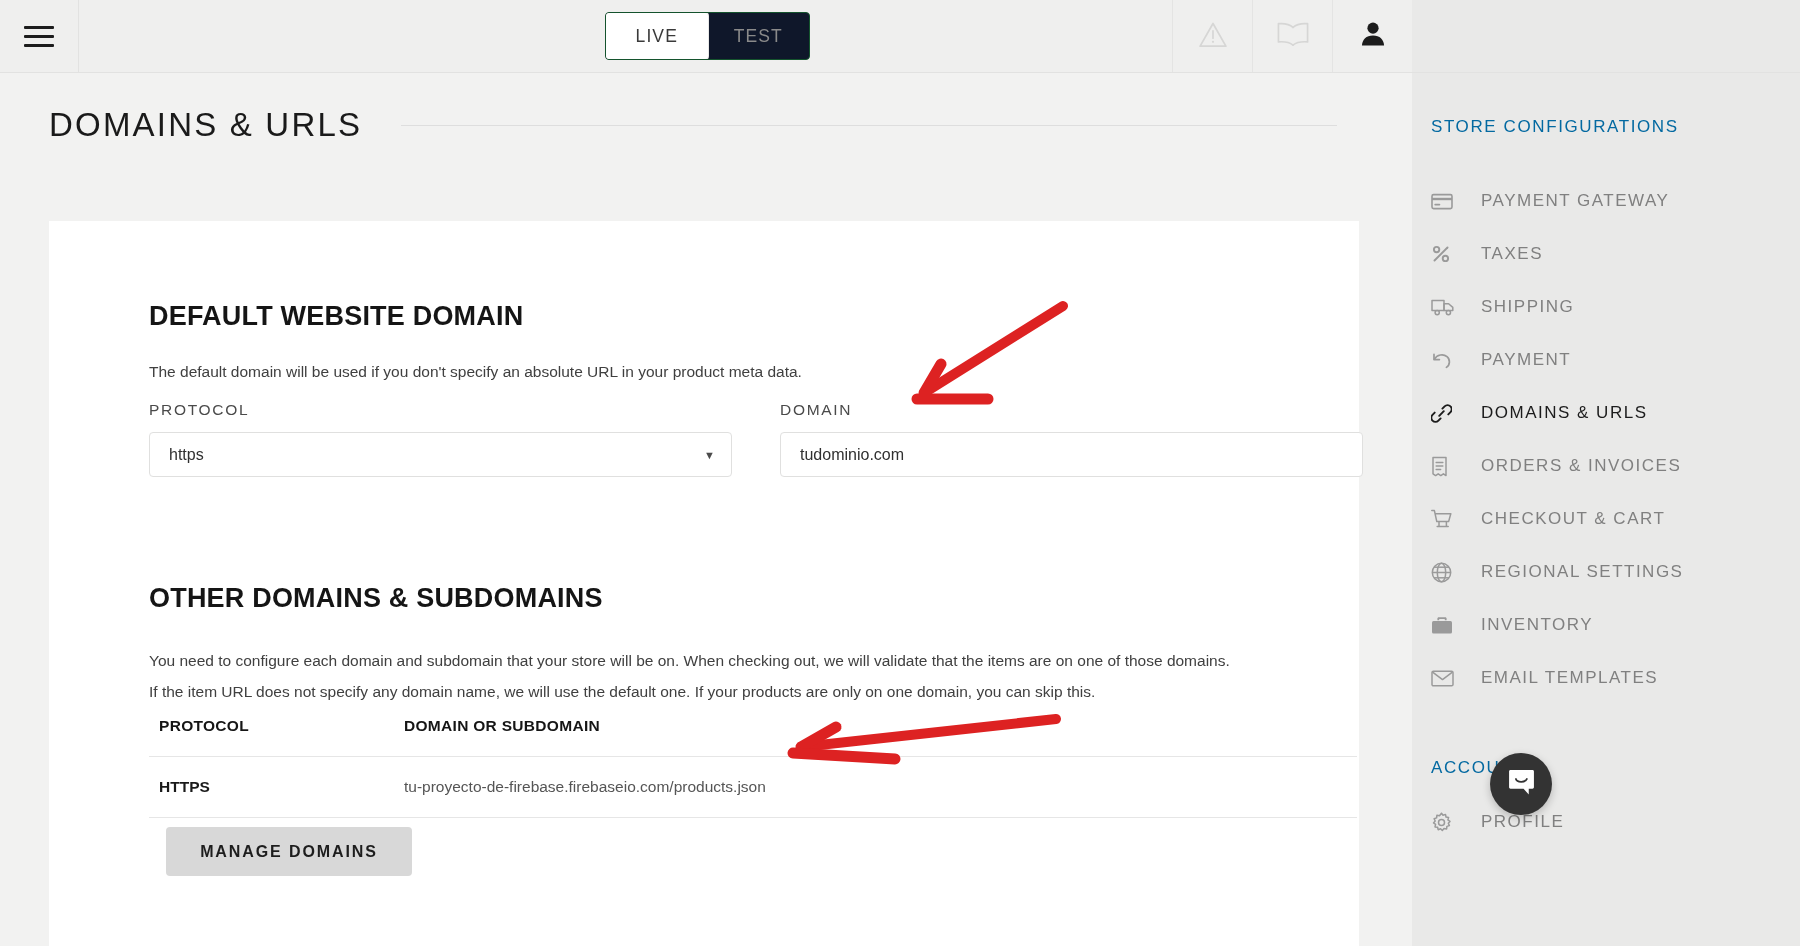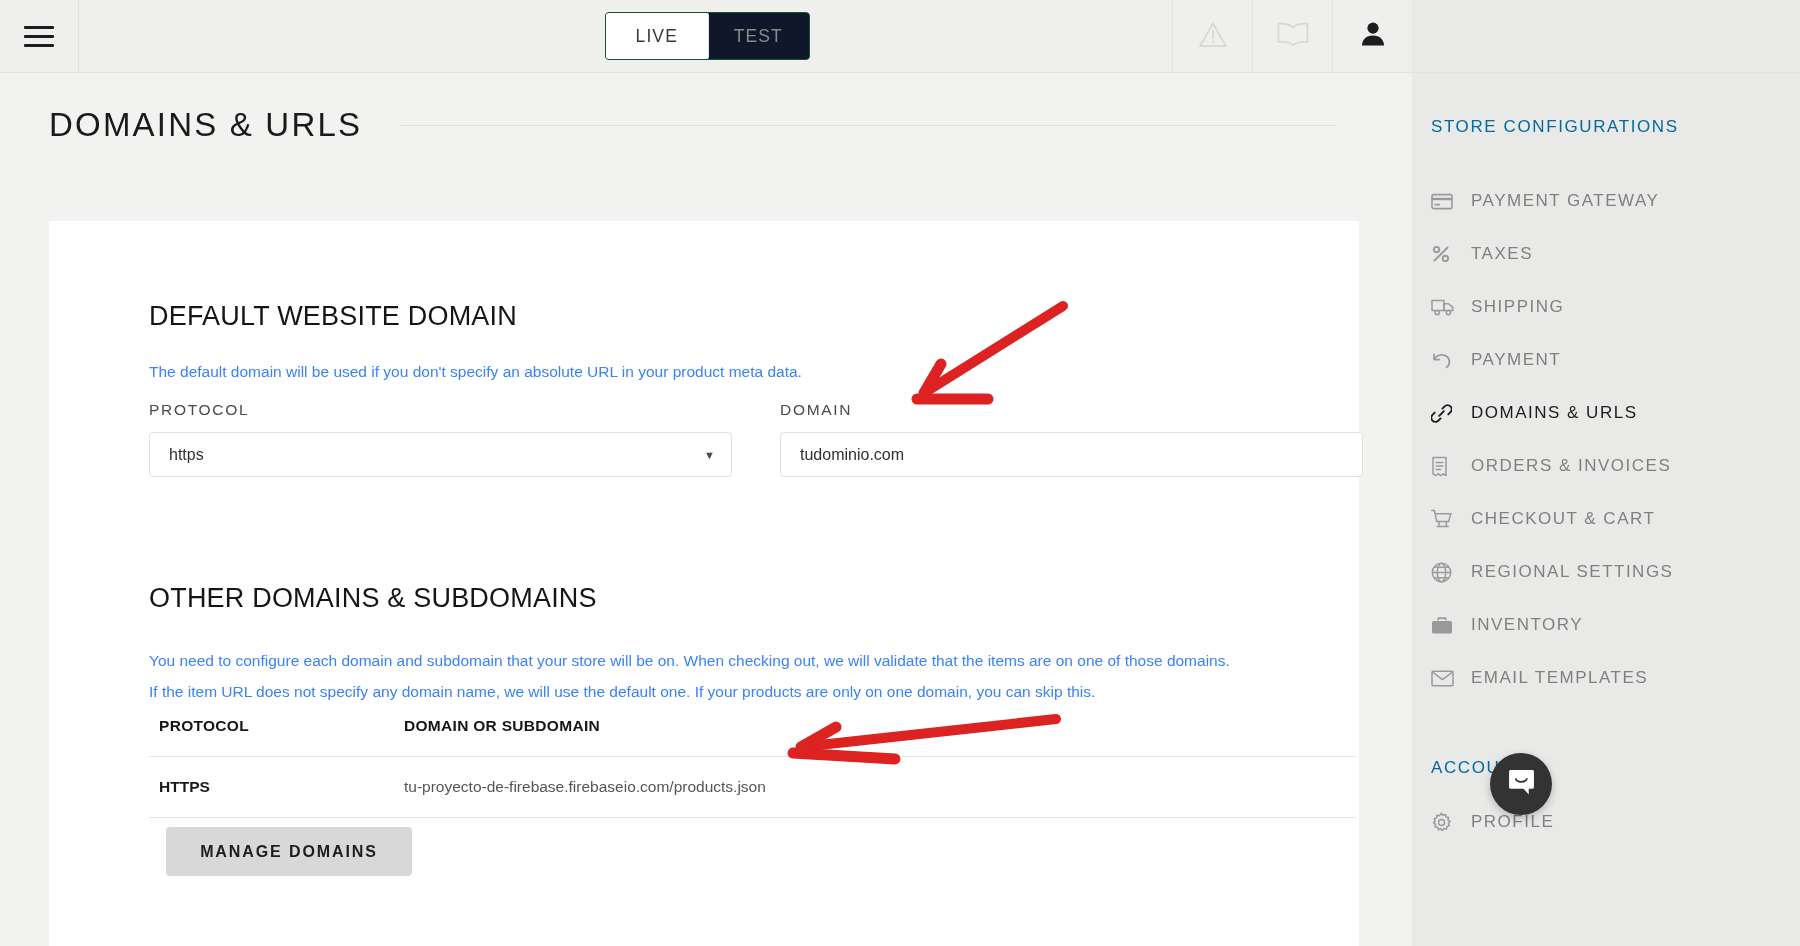--- a/index.html
+++ b/index.html
@@ -115,27 +115,27 @@
   .card {
     position: absolute;
     top: 148px; left: 49px;
     width: 1310px;
     height: 760px;
     background: #ffffff;
   }
 
   .section-title {
     font-size: 27px;
-    font-weight: normal;
+    font-weight: bold;
     color: #151515;
     letter-spacing: 0.2px;
   }
   .body-text {
     font-size: 15.5px;
-    color: #3b82f6;
+    color: #404040;
     line-height: 31px;
   }
   .field-label {
     font-size: 15.5px;
     letter-spacing: 1.7px;
     color: #4a4a4a;
   }
 
   .s1 { position: absolute; top: 80px; left: 100px; }
   .s1-desc { position: absolute; top: 135px; left: 100px; width: 900px; }
@@ -237,21 +237,21 @@
   .side-ico {
     width: 29px;
     display: flex; align-items: center; justify-content: flex-start;
     color: #9a9a9a;
     flex: 0 0 29px;
   }
   .side-label {
     font-size: 17px;
     letter-spacing: 1.5px;
     color: #808080;
-    margin-left: 11px;
+    margin-left: 21px;
     white-space: nowrap;
   }
   .side-item.active .side-label { color: #1c1c1c; }
   .side-item.active .side-ico { color: #1c1c1c; }
 
   .chat-bubble {
     position: absolute;
     left: 1490px; top: 753px;
     width: 62px; height: 62px;
     border-radius: 50%;

